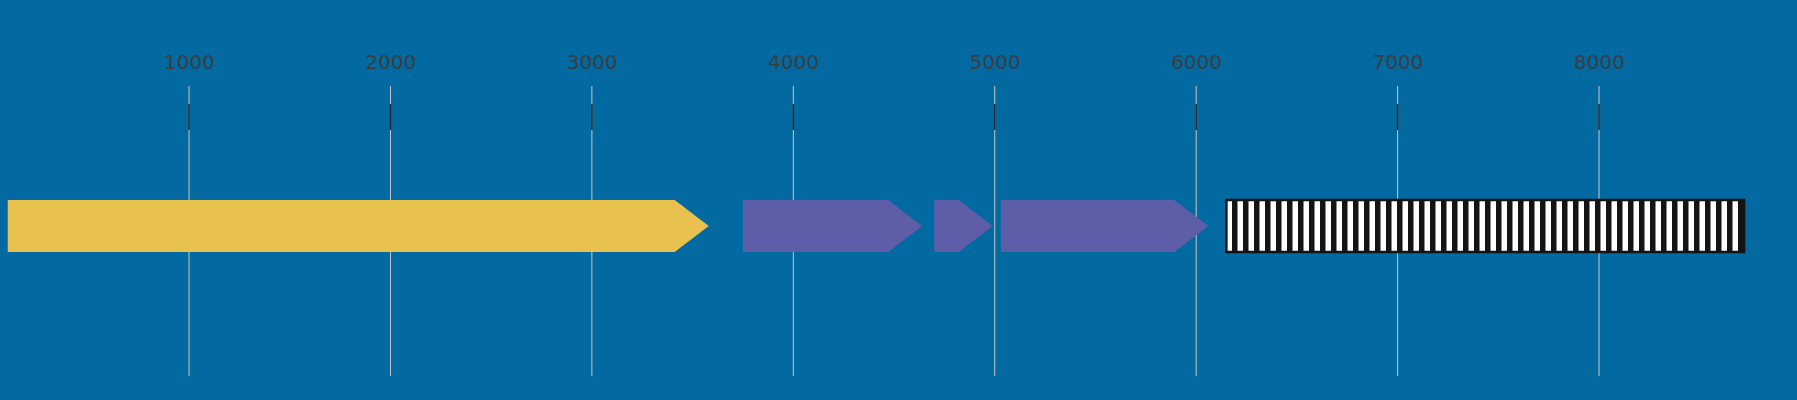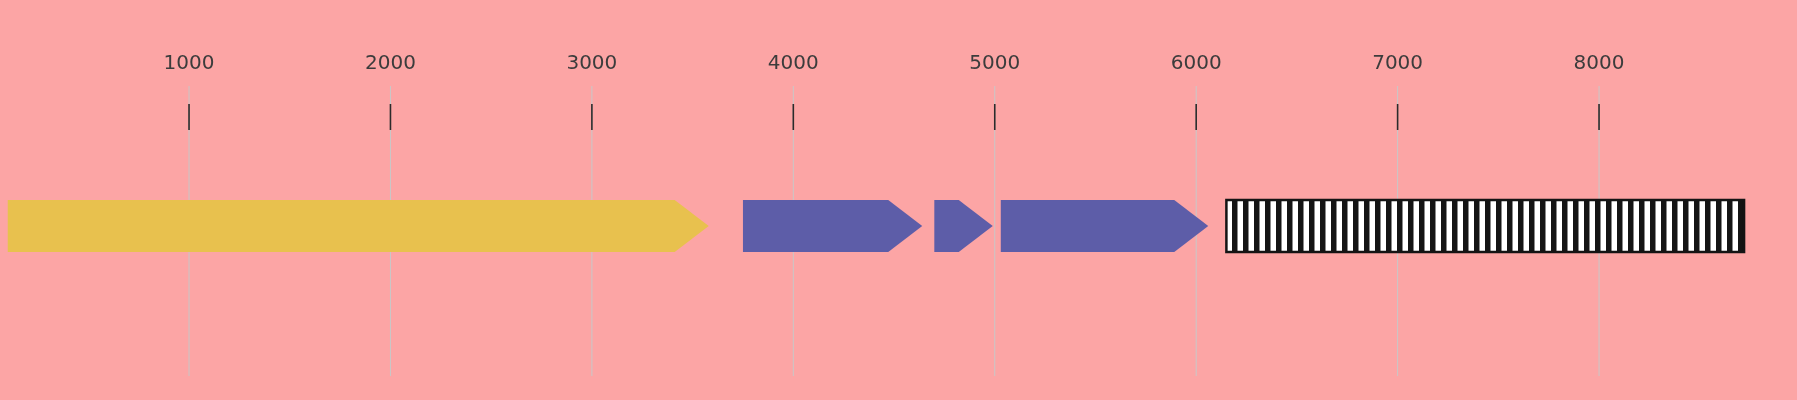--- a/index.html
+++ b/index.html
@@ -4,21 +4,21 @@
 <style>
   html, body {
     margin: 0;
     padding: 0;
     background: #ffffff;
   }
   .figure {
     position: relative;
     width: 1797px;
     height: 400px;
-    background: #fca5a5;
+    background: #0369a1;
     overflow: hidden;
     font-family: "DejaVu Sans", sans-serif;
   }
   svg text {
     font-family: "DejaVu Sans", sans-serif;
   }
 </style>
 </head>
 <body>
 

